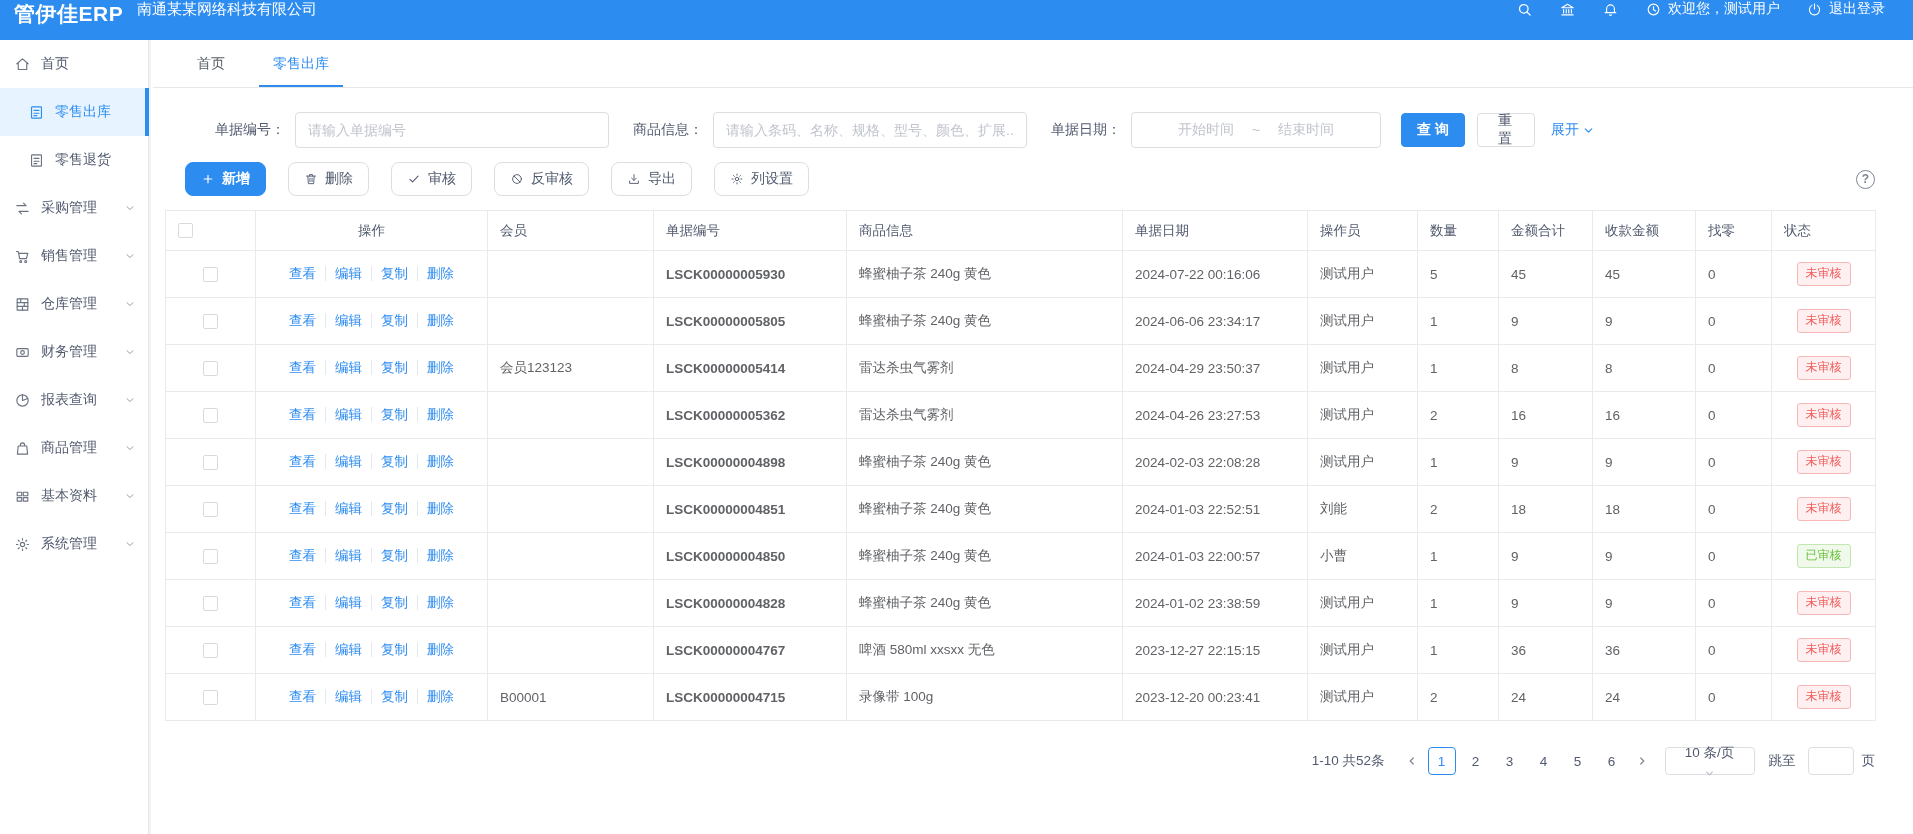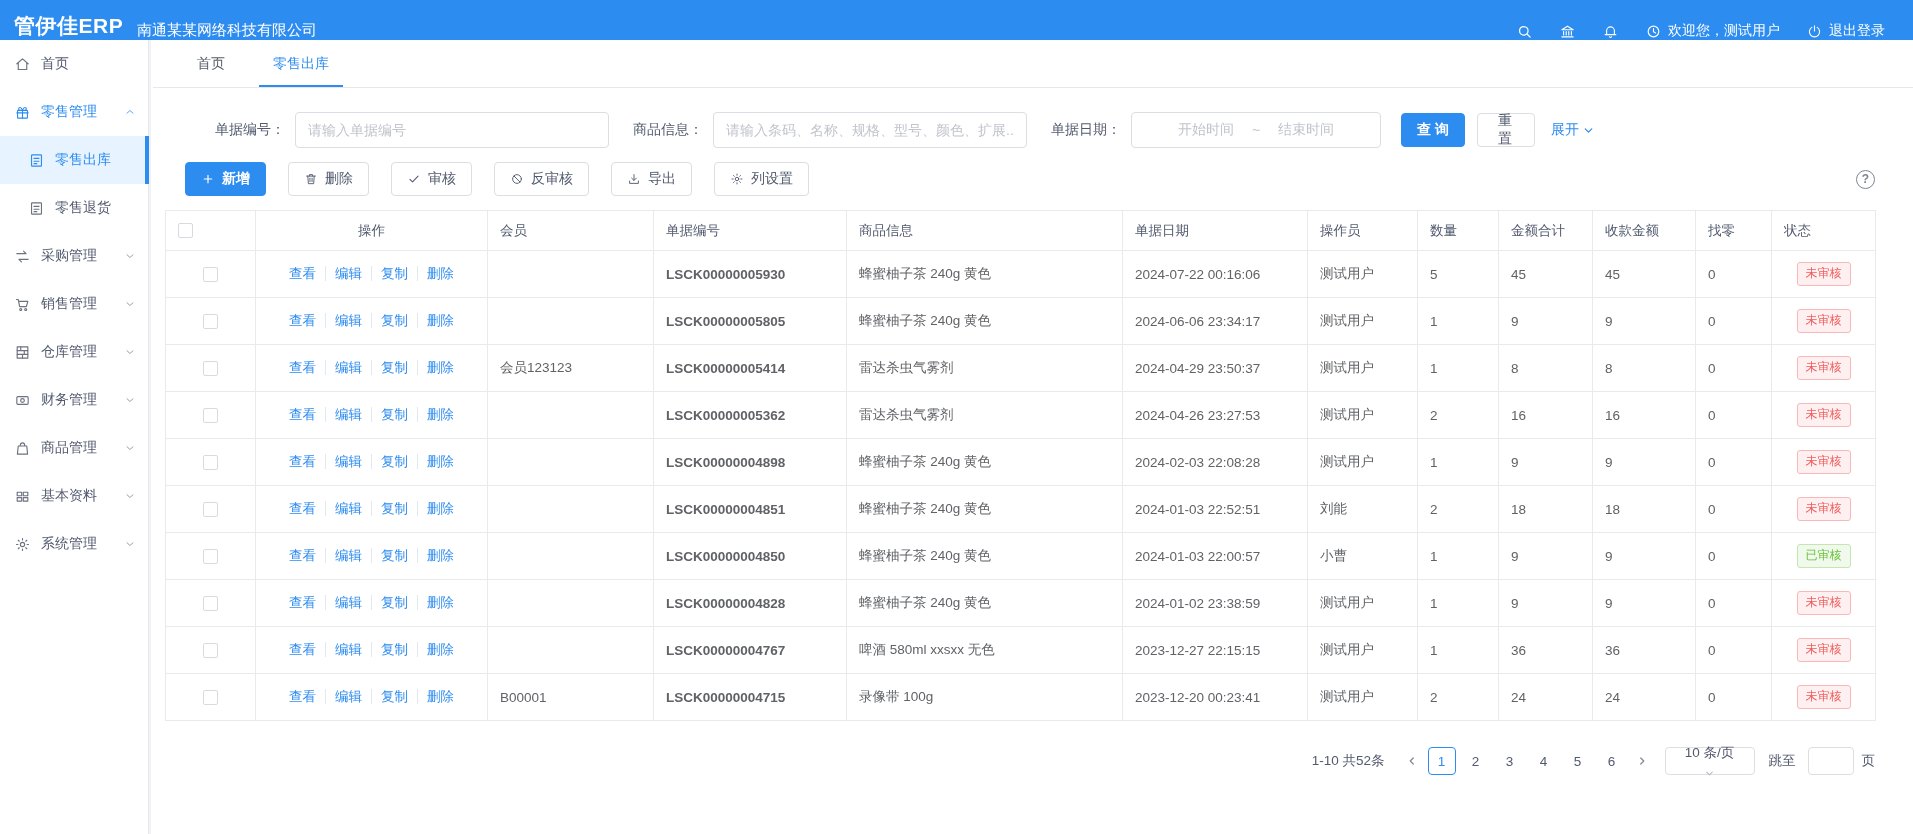--- a/index.html
+++ b/index.html
@@ -1,21 +1,21 @@
 <!DOCTYPE html>
 <html><head>
 <meta charset="utf-8">
 <style>
   * { box-sizing: border-box; margin: 0; padding: 0; }
   html, body { width: 1913px; height: 834px; overflow: hidden; background: #fff;
     font-family: "Liberation Sans", "DejaVu Sans", sans-serif; font-size: 14px; color: #515a6e; }
 
   
   .header { position: absolute; top: 0; left: 0; width: 1913px; height: 40px;
-    background: #2d8cf0; color: #fff; display: flex; align-items: flex-end; z-index: 20; }
+    background: #2d8cf0; color: #fff; display: flex; align-items: flex-start; z-index: 20; }
   .logo { width: 137px; padding-left: 14px; font-size: 21px; font-weight: 700; letter-spacing: .5px; white-space: nowrap; }
   .company { font-size: 15px; }
   .header-right { margin-left: auto; display: flex; align-items: center; gap: 26px; padding-right: 28px; font-size: 14px; }
   .header-right .hgroup { display: flex; align-items: center; gap: 6px; cursor: pointer; }
   .icn { display: inline-flex; }
   .icn svg { width: 16px; height: 16px; display: block; }
   .header .icn svg { width: 17px; height: 17px; }
 
   
   .sidebar { position: absolute; top: 40px; left: 0; bottom: 0; width: 151px;
@@ -52,21 +52,21 @@
     color: #515a6e; font-size: 14px; display: inline-flex; align-items: center; justify-content: center;
     padding: 0 15px; cursor: pointer; font-family: inherit; }
   .btn-primary { background: #2d8cf0; border-color: #2d8cf0; color: #fff; font-weight: bold; }
   .btn-search { width: 64px; }
   .btn-reset { width: 58px; margin-left: 12px; letter-spacing: 2px; }
   .expand-link { margin-left: 16px; color: #2d8cf0; display: flex; align-items: center; gap: 3px; cursor: pointer; }
   .expand-link .icn svg { width: 13px; height: 13px; }
 
   
   .toolbar { display: flex; align-items: center; margin: 0 38px 14px 32px; }
-  .tbtn { gap: 7px; }
+  .tbtn { gap: 7px; border-radius: 8px; }
   .tbtn + .tbtn { margin-left: 22px; }
   .tbtn .icn svg { width: 14px; height: 14px; }
   .help-circle { margin-left: auto; width: 19px; height: 19px; border-radius: 50%;
     border: 1.5px solid #7d8694; color: #7d8694; display: flex; align-items: center; justify-content: center;
     font-size: 12px; font-weight: 700; cursor: pointer; }
   .help-circle::before { content: "?"; }
 
   
   table.grid { border-collapse: collapse; table-layout: fixed; margin-left: 12px; width: 1710px; }
   .grid th, .grid td { border: 1px solid #e8eaec; padding: 0 12px; overflow: hidden; white-space: nowrap; }
@@ -152,34 +152,20 @@
 <div class="sidebar">
   <div>
       <div class="side-item">
         <span class="icn">
           <svg viewBox="0 0 24 24" fill="none" stroke="currentColor" stroke-width="1.6" stroke-linecap="round" stroke-linejoin="round">
             <path d="M4 11 L12 4 L20 11 M6 10 V19 H18 V10"></path>
           </svg>
         </span>
         <span class="side-label">首页</span>
       </div>
-      <div class="side-item parent-open">
-        <span class="icn">
-          <svg viewBox="0 0 24 24" fill="none" stroke="currentColor" stroke-width="1.6" stroke-linecap="round" stroke-linejoin="round">
-            <rect x="5" y="9" width="14" height="11" rx="1"></rect>
-            <path d="M4 12.5 h16 M12 9 v11 M8.5 9 c-2.6 0 -2.6 -4 0 -4 c2 0 3.5 4 3.5 4 M15.5 9 c2.6 0 2.6 -4 0 -4 c-2 0 -3.5 4 -3.5 4"></path>
-          </svg>
-        </span>
-        <span class="side-label">零售管理</span>
-        <span class="icn caret">
-          <svg viewBox="0 0 24 24" fill="none" stroke="currentColor" stroke-width="1.6" stroke-linecap="round" stroke-linejoin="round">
-            <path d="M6 14.5 l6 -5.5 6 5.5"></path>
-          </svg>
-        </span>
-      </div>
       <div class="side-sub">
         <div class="side-item sub active">
           <span class="icn">
             <svg viewBox="0 0 24 24" fill="none" stroke="currentColor" stroke-width="1.6" stroke-linecap="round" stroke-linejoin="round">
               <rect x="5" y="4" width="14" height="16" rx="1"></rect>
               <path d="M8.5 9 h7 M8.5 13 h7 M8.5 16.5 h4"></path>
             </svg>
           </span>
           <span class="side-label">零售出库</span>
         </div>
@@ -245,20 +231,34 @@
         <span class="side-label">财务管理</span>
         <span class="icn caret">
           <svg viewBox="0 0 24 24" fill="none" stroke="currentColor" stroke-width="1.6" stroke-linecap="round" stroke-linejoin="round">
             <path d="M6 9.5 l6 5.5 6 -5.5"></path>
           </svg>
         </span>
       </div>
       <div class="side-item">
         <span class="icn">
           <svg viewBox="0 0 24 24" fill="none" stroke="currentColor" stroke-width="1.6" stroke-linecap="round" stroke-linejoin="round">
+            <circle cx="12" cy="12" r="8"></circle>
+            <path d="M12 12 V4 M12 12 L19.2 9.2"></path>
+          </svg>
+        </span>
+        <span class="side-label">报表查询</span>
+        <span class="icn caret">
+          <svg viewBox="0 0 24 24" fill="none" stroke="currentColor" stroke-width="1.6" stroke-linecap="round" stroke-linejoin="round">
+            <path d="M6 9.5 l6 5.5 6 -5.5"></path>
+          </svg>
+        </span>
+      </div>
+      <div class="side-item">
+        <span class="icn">
+          <svg viewBox="0 0 24 24" fill="none" stroke="currentColor" stroke-width="1.6" stroke-linecap="round" stroke-linejoin="round">
             <path d="M6 8.5 h12 l1.2 11.5 h-14.4 z M9 8.5 V7 a3 3 0 0 1 6 0 v1.5"></path>
           </svg>
         </span>
         <span class="side-label">商品管理</span>
         <span class="icn caret">
           <svg viewBox="0 0 24 24" fill="none" stroke="currentColor" stroke-width="1.6" stroke-linecap="round" stroke-linejoin="round">
             <path d="M6 9.5 l6 5.5 6 -5.5"></path>
           </svg>
         </span>
       </div>

